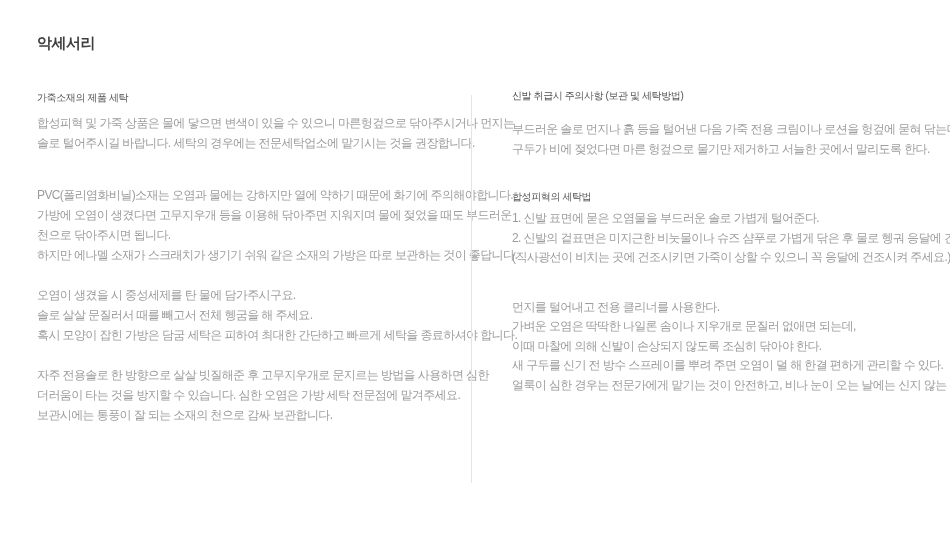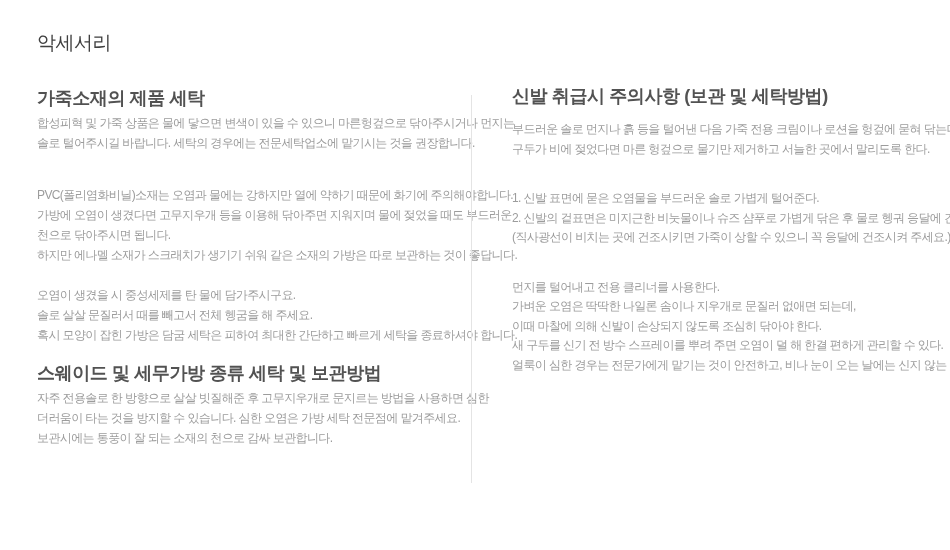--- a/index.html
+++ b/index.html
@@ -15,39 +15,39 @@
     width:950px;height:550px;
     background:var(--c-bg);
     font-family:"Liberation Sans","DejaVu Sans",sans-serif;
     position:relative;
     overflow:hidden;
   }
   .page{position:absolute;inset:0;}
   .page-title{
     position:absolute;left:37px;top:34px;
     margin:0;
-    font-size:19px;font-weight:normal;
+    font-size:15px;font-weight:bold;
     line-height:18px;
     color:var(--c-title);
     letter-spacing:-0.5px;
     white-space:nowrap;
   }
   .col{position:absolute;width:438px;}
   .col-left{left:37px;top:90px;}
   .col-right{left:512px;top:88px;}
   .divider{
     position:absolute;
     left:471px;top:95px;
     width:1px;height:388px;
     background:var(--c-divider);
   }
   .section{margin:0;}
   .sec-heading{
     margin:0 0 7px 0;
-    font-size:18px;font-weight:bold;
+    font-size:10px;font-weight:normal;
     line-height:16px;
     color:var(--c-heading);
     letter-spacing:-0.4px;
     white-space:nowrap;
   }
   .sec-body{
     margin:0;
     font-size:12px;
     color:var(--c-body);
     letter-spacing:-0.6px;
@@ -73,32 +73,32 @@
         <h2 class="sec-heading">가죽소재의 제품 세탁</h2>
         <p class="sec-body">합성피혁 및 가죽 상품은 물에 닿으면 변색이 있을 수 있으니 마른헝겊으로 닦아주시거나 먼지는<br>솔로 털어주시길 바랍니다. 세탁의 경우에는 전문세탁업소에 맡기시는 것을 권장합니다.</p>
       </section>
       <section class="section">
         <p class="sec-body">PVC(폴리염화비닐)소재는 오염과 물에는 강하지만 열에 약하기 때문에 화기에 주의해야합니다.<br>가방에 오염이 생겼다면 고무지우개 등을 이용해 닦아주면 지워지며 물에 젖었을 때도 부드러운<br>천으로 닦아주시면 됩니다.<br>하지만 에나멜 소재가 스크래치가 생기기 쉬워 같은 소재의 가방은 따로 보관하는 것이 좋답니다.</p>
       </section>
       <section class="section">
         <p class="sec-body">오염이 생겼을 시 중성세제를 탄 물에 담가주시구요.<br>솔로 살살 문질러서 때를 빼고서 전체 헹굼을 해 주세요.<br>혹시 모양이 잡힌 가방은 담굼 세탁은 피하여 최대한 간단하고 빠르게 세탁을 종료하셔야 합니다.</p>
       </section>
       <section class="section">
-        <h2 class="sec-heading">스웨이드 및 세무가방 종류 세탁 및 보관방법</h2>
         <p class="sec-body">자주 전용솔로 한 방향으로 살살 빗질해준 후 고무지우개로 문지르는 방법을 사용하면  심한<br>더러움이 타는 것을 방지할 수 있습니다. 심한 오염은 가방 세탁 전문점에 맡겨주세요.<br>보관시에는 통풍이 잘 되는 소재의 천으로 감싸 보관합니다.</p>
       </section>
     </div>
   <div class="divider"></div>
   <div class="col col-right">
       <section class="section">
         <h2 class="sec-heading">신발 취급시 주의사항 (보관 및 세탁방법)</h2>
       </section>
       <section class="section">
         <p class="sec-body">부드러운 솔로 먼지나 흙 등을 털어낸 다음 가죽 전용 크림이나 로션을 헝겊에 묻혀 닦는다.<br>구두가 비에 젖었다면 마른 헝겊으로 물기만 제거하고 서늘한 곳에서 말리도록 한다.</p>
       </section>
       <section class="section">
+        <h2 class="sec-heading">합성피혁의 세탁법</h2>
         <p class="sec-body">1. 신발 표면에 묻은 오염물을 부드러운 솔로 가볍게 털어준다.<br>2. 신발의 겉표면은 미지근한 비눗물이나 슈즈 샴푸로 가볍게 닦은 후 물로 헹궈 응달에 건조시킨다.<br>(직사광선이 비치는 곳에 건조시키면 가죽이 상할 수 있으니 꼭 응달에 건조시켜 주세요.)</p>
       </section>
       <section class="section">
         <p class="sec-body">먼지를 털어내고 전용 클리너를 사용한다.<br>가벼운 오염은 딱딱한 나일론 솜이나 지우개로 문질러 없애면 되는데,<br>이때 마찰에 의해 신발이 손상되지 않도록 조심히 닦아야 한다.<br>새 구두를 신기 전 방수 스프레이를 뿌려 주면 오염이 덜 해 한결 편하게 관리할 수 있다.<br>얼룩이 심한 경우는 전문가에게 맡기는 것이 안전하고, 비나 눈이 오는 날에는 신지 않는 것이 좋다.</p>
       </section>
     </div>
 </div>
 
 </body></html>

